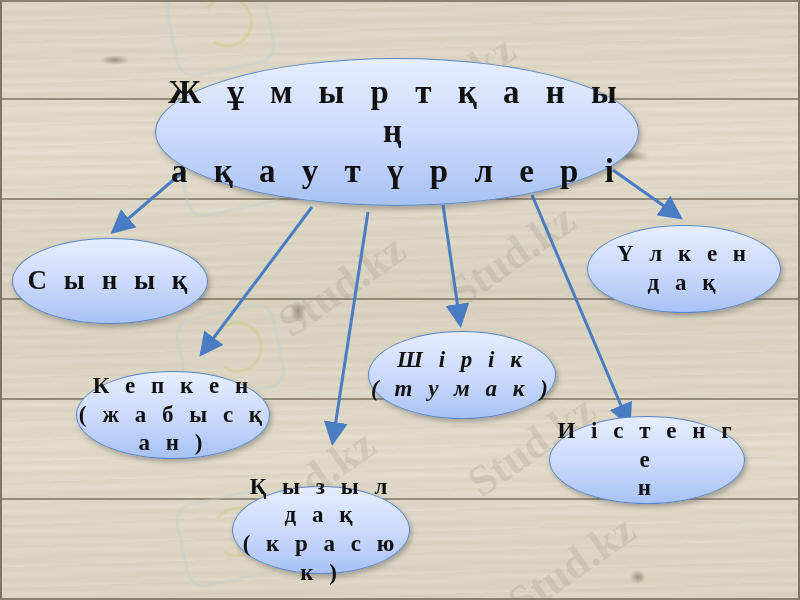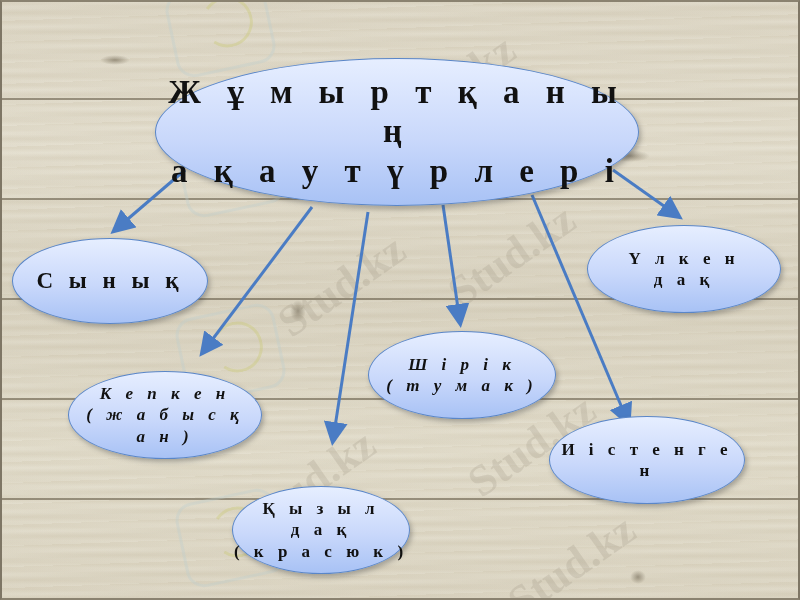--- a/index.html
+++ b/index.html
@@ -43,21 +43,21 @@
     border: 1.5px solid #5a86c8;
     box-shadow: 2px 3px 5px rgba(60,60,60,0.35);
     display: flex; align-items: center; justify-content: center;
     text-align: center; box-sizing: border-box;
   }
   .node span {
     font-weight: bold; color: #111; letter-spacing: 5px; line-height: 1.25;
     white-space: pre-line;
   }
   .root span { font-size: 33px; letter-spacing: 9px; line-height: 1.2; }
-  .small span { font-size: 17px; }
+  .small span { font-size: 23px; }
 </style>
 </head>
 <body>
 
 <div class="wood"></div>
 <div class="knot" style="left:610px;top:150px;width:40px;height:12px;"></div>
 <div class="knot" style="left:290px;top:300px;width:16px;height:22px;"></div>
 <div class="knot" style="left:100px;top:55px;width:30px;height:10px;"></div>
 <div class="knot" style="left:630px;top:570px;width:16px;height:14px;"></div>
 
@@ -87,24 +87,24 @@
     <line x1="613" y1="170" x2="678" y2="216"></line>
   </g>
 </svg>
 
 <div class="node root" style="left:155px;top:58px;width:484px;height:148px;">
   <span>Ж ұ м ы р т қ а н ы ң
 а қ а у  т ү р л е р і</span>
 </div>
 
 <div class="node" style="left:12px;top:238px;width:196px;height:86px;">
-  <span style="font-size:23px;">С ы н ы қ</span>
+  <span style="font-size:27px;">С ы н ы қ</span>
 </div>
 
-<div class="node small" style="left:68px;top:371px;width:194px;height:88px;font-style:italic;">
+<div class="node small" style="left:76px;top:371px;width:194px;height:88px;">
   <span>К е п к е н
 ( ж а б ы с қ
 а н )</span>
 </div>
 
 <div class="node small" style="left:232px;top:486px;width:178px;height:88px;align-items:center;">
   <span>Қ ы з ы л
 д а қ
 ( к р а с ю к )</span>
 </div>

